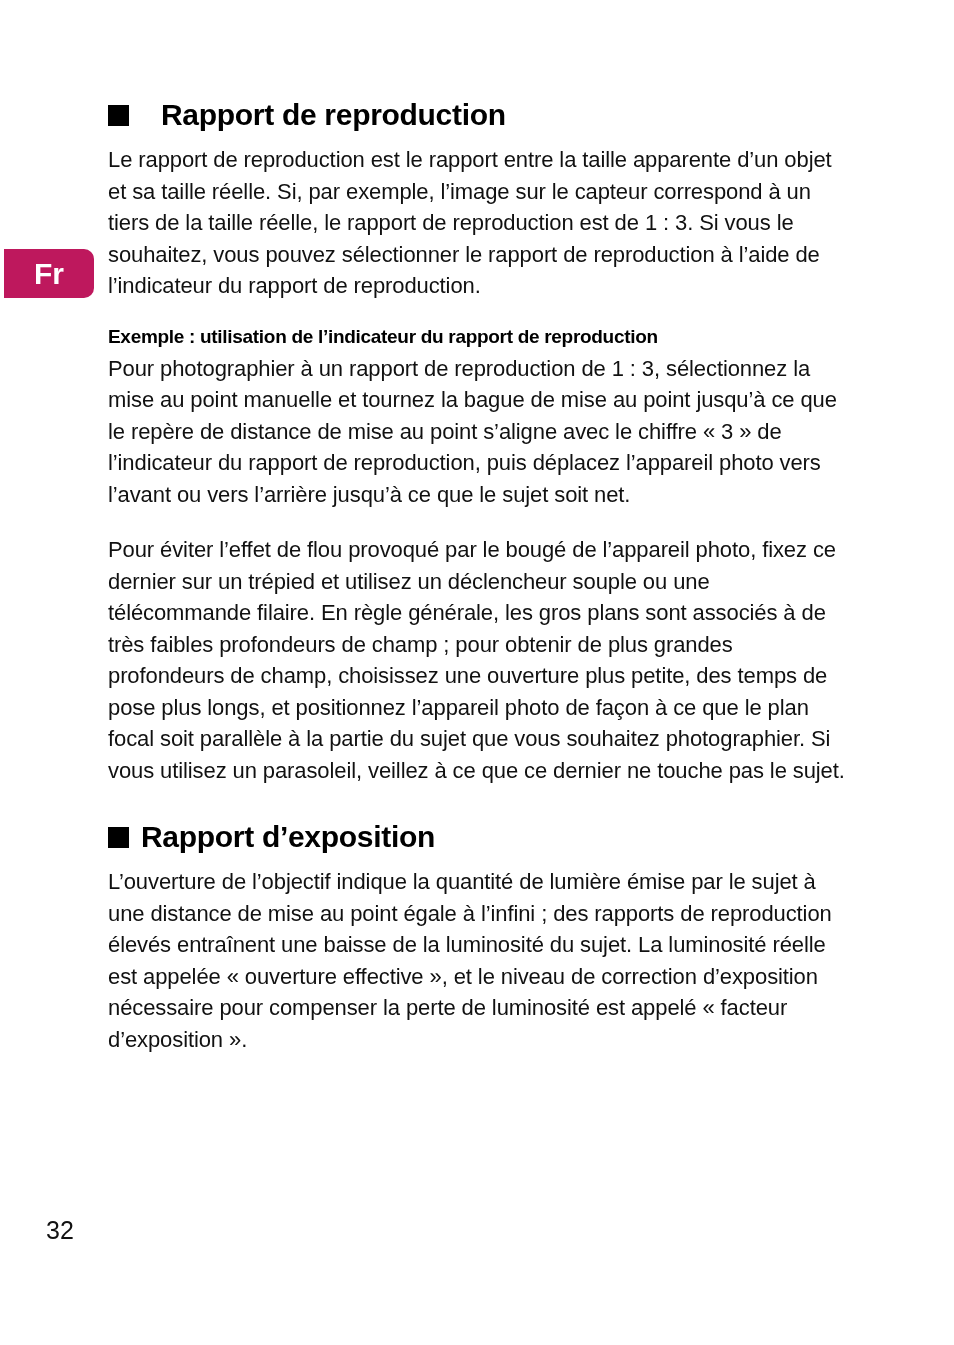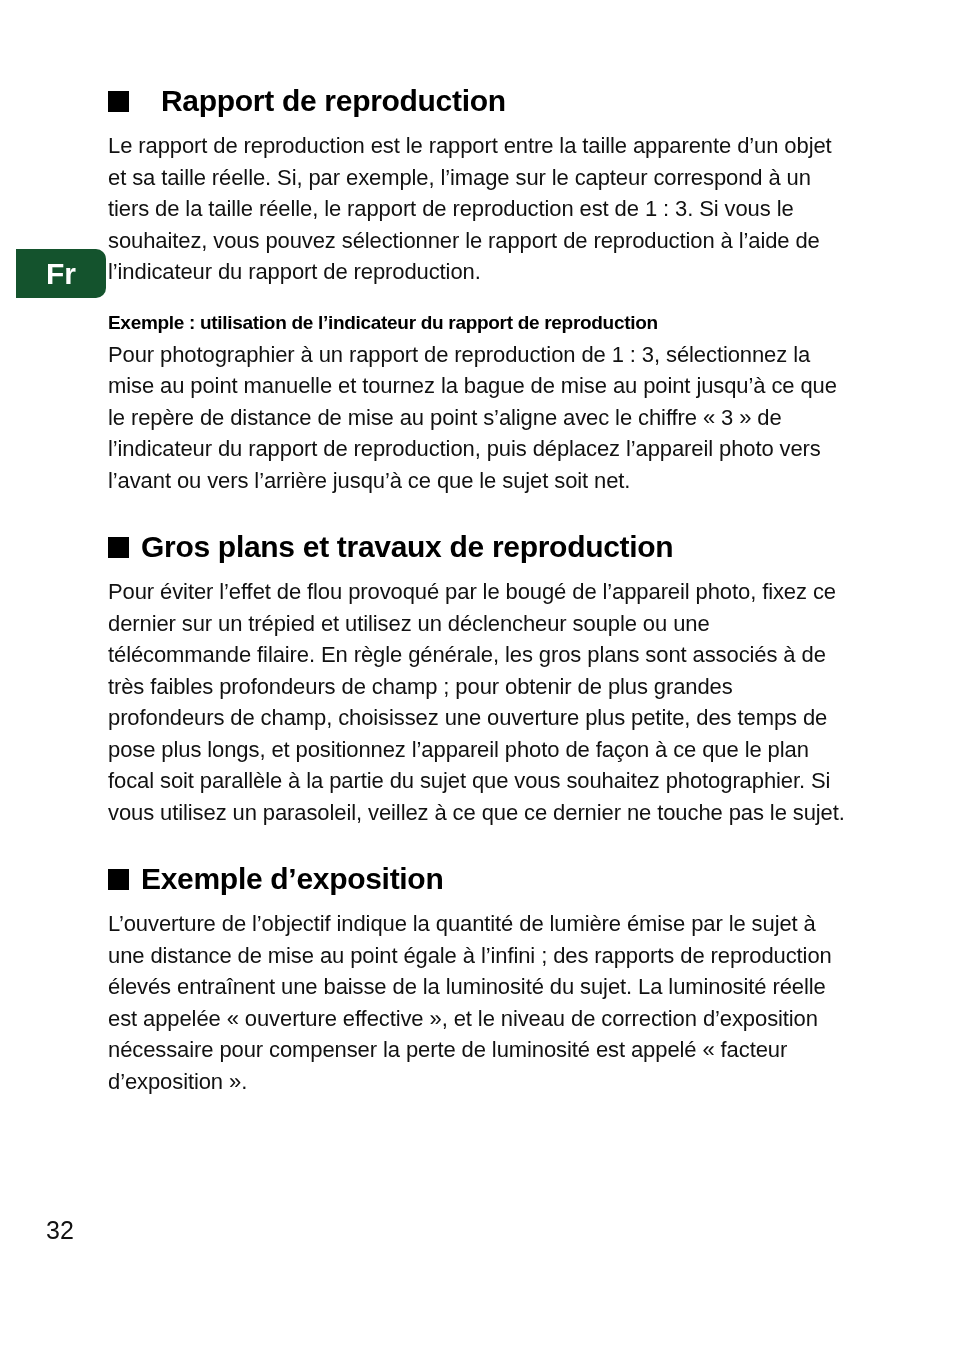--- a/index.html
+++ b/index.html
@@ -27,21 +27,21 @@
     display: flex;
     align-items: center;
     gap: 12px;
     font-size: 30px;
     font-weight: bold;
     letter-spacing: -0.3px;
     margin: 34px 0 12px 0;
     color: #000000;
   }
   .section-heading.first {
-    margin-top: 2px;
+    margin-top: 16px;
     gap: 32px;
   }
   .square-bullet {
     display: inline-block;
     width: 21px;
     height: 21px;
     background: #000000;
     flex: 0 0 auto;
   }
   .body-text {
@@ -53,25 +53,25 @@
   }
   .sub-heading {
     font-size: 19px;
     font-weight: bold;
     letter-spacing: -0.3px;
     margin: 2px 0 5px 0;
     color: #000000;
   }
   .lang-tab {
     position: absolute;
-    left: 16px;
+    left: 4px;
     top: 249px;
     width: 90px;
     height: 49px;
-    background: #14532d;
+    background: #be185d;
     border-radius: 0 10px 10px 0;
     display: flex;
     align-items: center;
     justify-content: center;
   }
   .lang-tab span {
     color: #ffffff;
     font-size: 30px;
     font-weight: bold;
   }
@@ -96,29 +96,25 @@
 
     <div class="section-heading first">
       <span class="square-bullet"></span>
       <span>Rapport de reproduction</span>
     </div>
     <p class="body-text">Le rapport de reproduction est le rapport entre la taille apparente d’un objet et sa taille réelle.  Si, par exemple, l’image sur le capteur correspond à un tiers de la taille réelle, le rapport de reproduction est de 1 : 3. Si vous le souhaitez, vous pouvez sélectionner le rapport de reproduction à l’aide de l’indicateur du rapport de reproduction.</p>
 
     <div class="sub-heading">Exemple : utilisation de l’indicateur du rapport de reproduction</div>
     <p class="body-text">Pour photographier à un rapport de reproduction de 1 : 3, sélectionnez la mise au point manuelle et tournez la bague de mise au point jusqu’à ce que le repère de distance de mise au point s’aligne avec le chiffre « 3 » de l’indicateur du rapport de reproduction, puis déplacez l’appareil photo vers l’avant ou vers l’arrière jusqu’à ce que le sujet soit net.</p>
 
-    <div class="section-heading">
-      <span class="square-bullet"></span>
-      <span>Gros plans et travaux de reproduction</span>
-    </div>
     <p class="body-text">Pour éviter l’effet de flou provoqué par le bougé de l’appareil photo, fixez ce dernier sur un trépied et utilisez un déclencheur souple ou une télécommande filaire.  En règle générale, les gros plans sont associés à de très faibles profondeurs de champ ; pour obtenir de plus grandes profondeurs de champ, choisissez une ouverture plus petite, des temps de pose plus longs, et positionnez l’appareil photo de façon à ce que le plan focal soit parallèle à la partie du sujet que vous souhaitez photographier.  Si vous utilisez un parasoleil, veillez à ce que ce dernier ne touche pas le sujet.</p>
 
     <div class="section-heading">
       <span class="square-bullet"></span>
-      <span>Exemple d’exposition</span>
+      <span>Rapport d’exposition</span>
     </div>
     <p class="body-text">L’ouverture de l’objectif indique la quantité de lumière émise par le sujet à une distance de mise au point égale à l’infini ; des rapports de reproduction élevés entraînent une baisse de la luminosité du sujet.  La luminosité réelle est appelée « ouverture effective », et le niveau de correction d’exposition nécessaire pour compenser la perte de luminosité est appelé « facteur d’exposition ».</p>
 
   </div>
 
   <div class="page-number">32</div>
 
 </div>
 
 </body></html>

